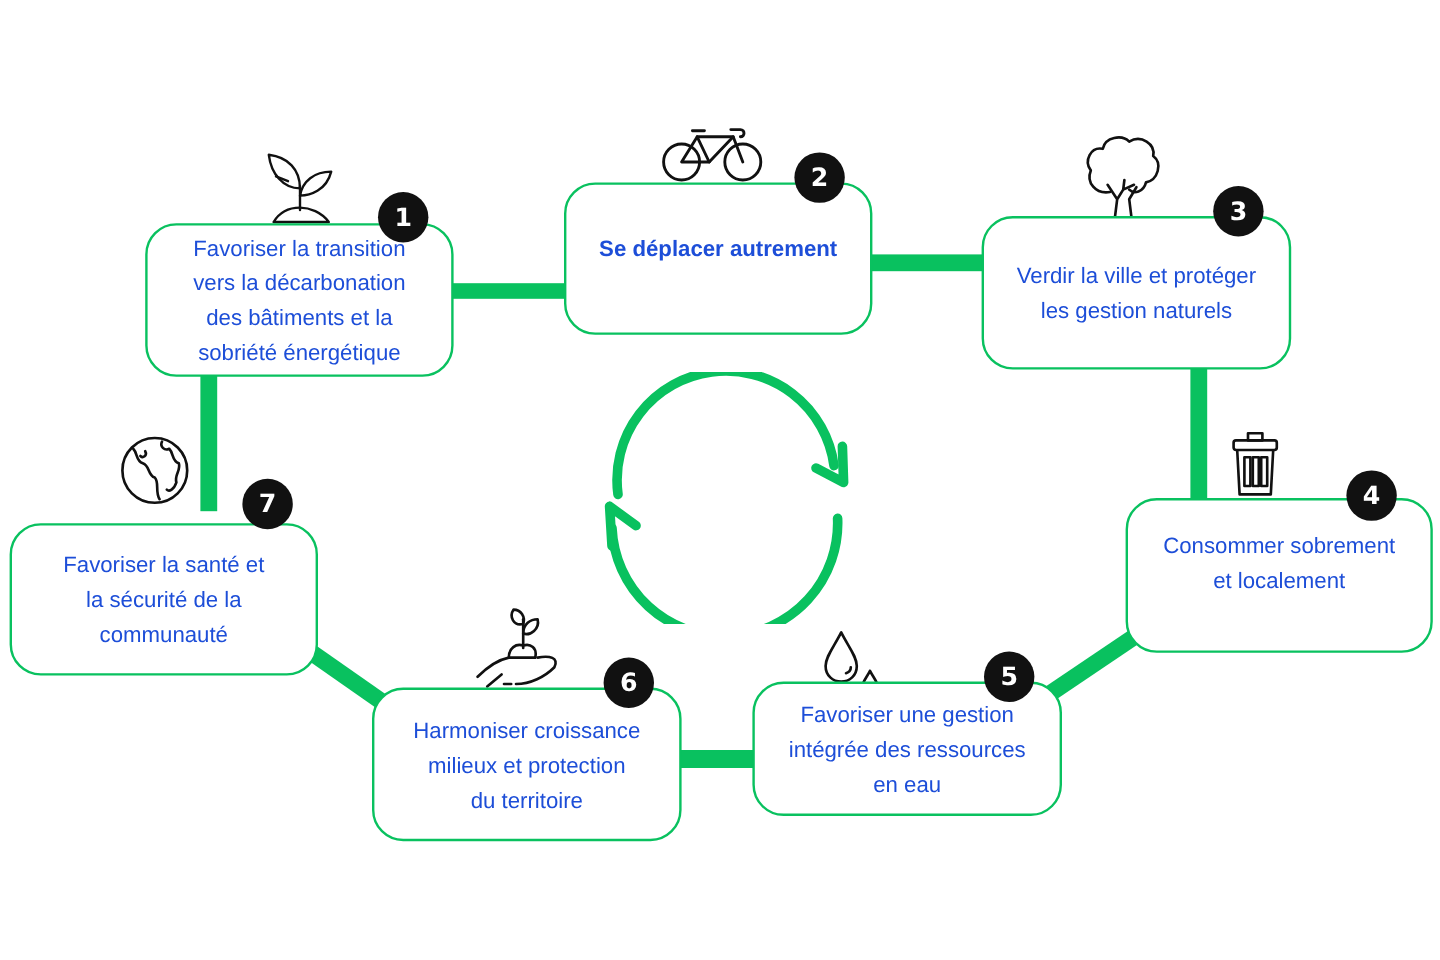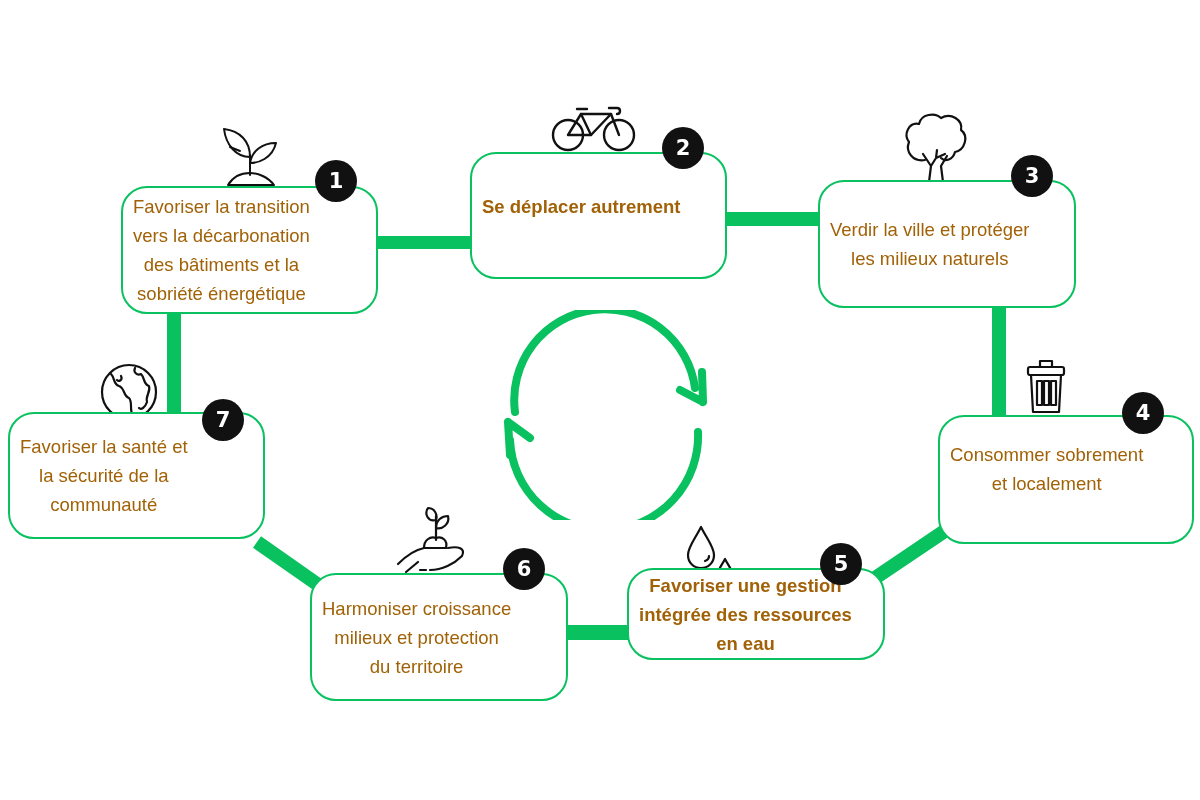--- a/index.html
+++ b/index.html
@@ -6,22 +6,22 @@
     body {
       width: 1200px; height: 800px; position: relative; overflow: hidden;
       background: #ffffff;
       font-family: "Liberation Sans", "DejaVu Sans", sans-serif;
     }
     .connector { position: absolute; background: #09c15f; }
     .diag { transform-origin: 0 50%; height: 14px; }
     .box {
       position: absolute; box-sizing: border-box;
       border: 2.5px solid #09c15f; border-radius: 26px; background: #ffffff;
-      display: flex; align-items: center; justify-content: flex-start;
-      text-align: center; color: #a16207; font-size: 18.5px; line-height: 29px;
+      display: flex; align-items: center; justify-content: center;
+      text-align: center; color: #1d4ed8; font-size: 18.5px; line-height: 29px;
       padding: 6px 10px;
     }
     .box-text { white-space: pre-line; }
     .badge {
       position: absolute; width: 42px; height: 42px; border-radius: 50%;
       background: #111111; color: #ffffff; font-weight: bold; font-size: 21px;
       display: flex; align-items: center; justify-content: center;
       font-family: "DejaVu Sans", sans-serif;
     }
     .icon { position: absolute; }
@@ -83,21 +83,21 @@
 
 <div class="icon" style="left:903px; top:112px;">
   <svg width="66" height="72" viewBox="0 0 66 72" fill="none" stroke="#111" stroke-width="2.2" stroke-linecap="round" stroke-linejoin="round">
     <path d="M22 48 C10 50 2 40 6 30 C0 22 6 10 16 12 C18 2 32 0 38 6 C48 0 60 8 58 18 C66 24 62 38 52 40 C50 48 42 50 38 46"></path>
     <path d="M26 70 L28 54 L20 42 M28 54 L33 46 L34 38 M33 46 L42 42 M40 70 L38 54 L44 44"></path>
     <path d="M24 70 H42"></path>
   </svg>
 </div>
 <div class="box" style="left:818px; top:180px; width:258px; height:128px;">
   <span class="box-text">Verdir la ville et protéger
-les milieux naturels</span>
+les gestion naturels</span>
 </div>
 <div class="badge" style="left:1011px; top:155px;">3</div>
 
 <div class="icon" style="left:1026px; top:359px;">
   <svg width="40" height="56" viewBox="0 0 40 56" fill="none" stroke="#111" stroke-width="2.2" stroke-linejoin="round">
     <rect x="14" y="2" width="12" height="6"></rect>
     <rect x="2" y="8" width="36" height="8" rx="2"></rect>
     <path d="M5 16 L7 53 H33 L35 16"></path>
     <rect x="11" y="22" width="5" height="24"></rect>
     <rect x="18" y="22" width="5" height="24"></rect>
@@ -110,21 +110,21 @@
 </div>
 <div class="badge" style="left:1122px; top:392px;">4</div>
 
 <div class="icon" style="left:685px; top:525px;">
   <svg width="54" height="62" viewBox="0 0 54 62" fill="none" stroke="#111" stroke-width="2.2" stroke-linecap="round" stroke-linejoin="round">
     <path d="M16 2 C10 14 3 22 3 30 C3 38 9 43 16 43 C23 43 29 38 29 30 C29 22 22 14 16 2 Z"></path>
     <path d="M20 36 C23 35 24 33 24 31"></path>
     <path d="M40 34 C37 40 33 44 33 49 C33 54 36 57 40 57 C44 57 47 54 47 49 C47 44 43 40 40 34 Z"></path>
   </svg>
 </div>
-<div class="box" style="left:627px; top:568px; width:258px; height:92px;font-weight:bold;">
+<div class="box" style="left:627px; top:568px; width:258px; height:112px;">
   <span class="box-text">Favoriser une gestion
 intégrée des ressources
 en eau</span>
 </div>
 <div class="badge" style="left:820px; top:543px;">5</div>
 
 <div class="icon" style="left:396px; top:500px;">
   <svg width="72" height="76" viewBox="0 0 72 76" fill="none" stroke="#111" stroke-width="2.2" stroke-linecap="round" stroke-linejoin="round">
     <path d="M40 40 V16"></path>
     <path d="M40 20 C32 22 28 14 32 8 C38 8 42 14 40 20 Z"></path>
@@ -144,18 +144,18 @@
 <div class="badge" style="left:503px; top:548px;">6</div>
 
 <div class="icon" style="left:99px; top:362px;">
   <svg width="60" height="60" viewBox="0 0 60 60" fill="none" stroke="#111" stroke-width="2.2" stroke-linecap="round" stroke-linejoin="round">
     <circle cx="30" cy="30" r="27"></circle>
     <path d="M12 12 C16 16 14 22 20 24 C26 26 24 34 30 36 C34 40 30 48 34 54"></path>
     <path d="M36 6 C34 10 38 14 42 12 C46 16 44 22 50 24 C52 30 46 34 48 40 C46 46 42 48 40 46"></path>
     <path d="M22 14 C24 18 20 20 18 18"></path>
   </svg>
 </div>
-<div class="box" style="left:8px; top:412px; width:257px; height:127px;">
+<div class="box" style="left:8px; top:436px; width:257px; height:127px;">
   <span class="box-text">Favoriser la santé et
 la sécurité de la
 communauté</span>
 </div>
 <div class="badge" style="left:202px; top:399px;">7</div>
 
 </body></html>

